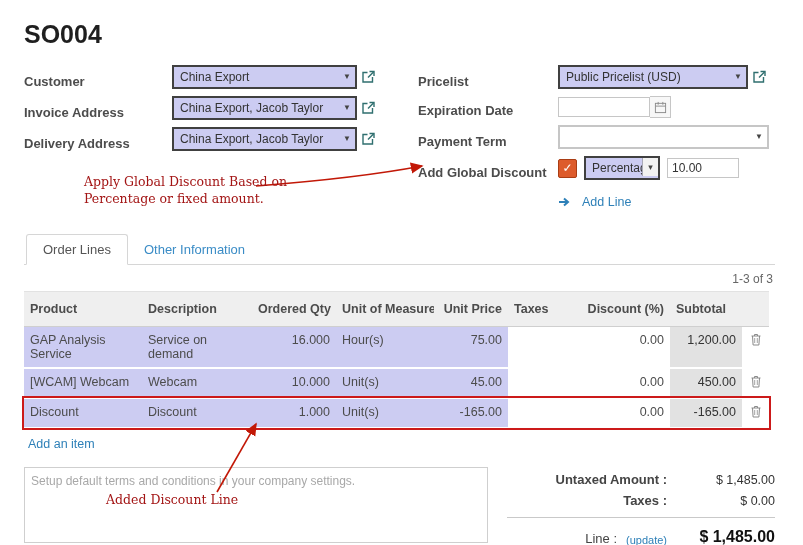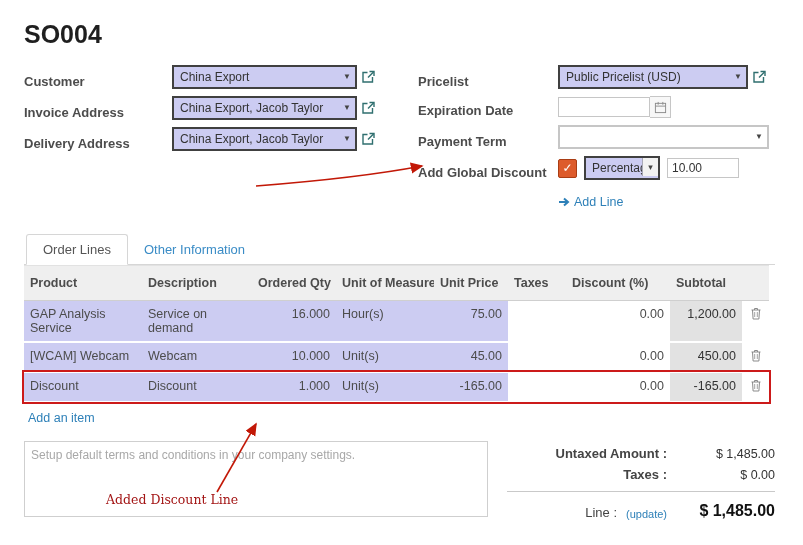--- a/index.html
+++ b/index.html
@@ -25,37 +25,37 @@
   .sel.white{background:#fff;border-color:#c6c6c6;}
   .mini-dd{position:absolute;right:0;top:0;width:15px;height:18px;background:#f2f2f2;border-left:1px solid #a9a9b8;
        text-align:center;font-size:9px;line-height:18px;color:#444;}
   .linkbtn{margin-left:4px;flex:none;cursor:pointer;display:inline-flex;}
   input.txt{height:18px;border:1px solid #c6c6c6;font-size:12px;padding:0 4px;color:#333;
        font-family:"Liberation Sans",sans-serif;box-sizing:content-box;}
   .calbtn{width:20px;height:20px;border:1px solid #c6c6c6;border-left:none;background:#f7f7f7;
        display:inline-flex;align-items:center;justify-content:center;cursor:pointer;}
   .cb{width:17px;height:17px;background:#dd5b2b;border:1px solid #a93d14;border-radius:2px;color:#fff;
        font-size:12px;line-height:16px;text-align:center;flex:none;cursor:pointer;margin-right:7px;}
-  .addline{color:#2e80b8;font-size:12.5px;cursor:pointer;display:inline-flex;align-items:center;gap:4px;}
+  .addline{color:#2e80b8;font-size:12.5px;cursor:pointer;display:inline-flex;align-items:center;gap:12px;}
   .spacer140{width:140px;flex:none;}
 
   
   .tabs{display:flex;margin-top:18px;border-bottom:1px solid #d6d6d6;padding-left:2px;align-items:flex-end;}
   .tab{padding:7px 16px;font-size:13px;cursor:pointer;}
   .tab.active{background:#fff;border:1px solid #d6d6d6;border-bottom:1px solid #fff;margin-bottom:-1px;
        border-radius:3px 3px 0 0;color:#555;}
   .tab.inactive{color:#3a8cc6;}
 
   .pager{text-align:right;color:#666;font-size:12px;margin:7px 2px 5px 0;}
 
   
   table.ol{width:745px;border-collapse:collapse;table-layout:fixed;font-size:12.5px;}
   table.ol th{background:#efefef;border-top:1px solid #e2e2e2;border-bottom:1px solid #cfcfcf;
        padding:10px 6px;font-weight:bold;color:#4c4c4c;text-align:left;overflow:hidden;white-space:nowrap;}
-  table.ol th.num{text-align:left;}
+  table.ol th.num{text-align:right;}
   table.ol td{padding:6px 6px;border-bottom:2px solid #fff;vertical-align:top;overflow:hidden;}
   td.lav{background:#ccccf2;}
   td.num{text-align:right;}
   td.sub{background:#e2e2e2;text-align:right;color:#333;}
   td.trash{text-align:center;padding-top:7px;cursor:pointer;}
   tr.row-highlight{outline:2px solid #cc1a1a;}
   .add-item{color:#2e80b8;font-size:12.5px;margin:8px 0 0 4px;cursor:pointer;display:inline-block;}
 
   
   .bottom{display:flex;justify-content:space-between;margin-top:16px;}
@@ -86,20 +86,24 @@
   <svg id="arrows" width="803" height="545">
     <defs>
       <marker id="ah" markerWidth="9" markerHeight="8" refX="7" refY="3.5" orient="auto">
         <polygon points="0 0, 8 3.5, 0 7" fill="#c21807"></polygon>
       </marker>
     </defs>
     <path d="M256,186 C320,181 380,174 422,166" fill="none" stroke="#c21807" stroke-width="1.6" marker-end="url(#ah)"></path>
     <path d="M217,492 L256,424" fill="none" stroke="#c21807" stroke-width="1.6" marker-end="url(#ah)"></path>
   </svg>
 
+  <div class="note" id="note1">
+    <div>Apply Global Discount Based on</div>
+    <div>Percentage or fixed amount.</div>
+  </div>
   <div class="note" id="note2">Added Discount Line</div>
 
   <div class="page">
     <h1>SO004</h1>
 
     <div class="fields">
 
       <div class="fcol">
         <div class="frow">
           <span class="flabel">Customer</span>
@@ -213,20 +217,21 @@
         </div>
       </div>
     </div>
 
     
     <div class="tabs">
       <div class="tab active">Order Lines</div>
       <div class="tab inactive">Other Information</div>
     </div>
 
+    <div class="pager">1-3 of 3</div>
 
     
     <table class="ol">
       <colgroup>
         <col style="width:118px">
           <col style="width:110px">
           <col style="width:84px">
           <col style="width:98px">
         <col style="width:74px">
           <col style="width:58px">

